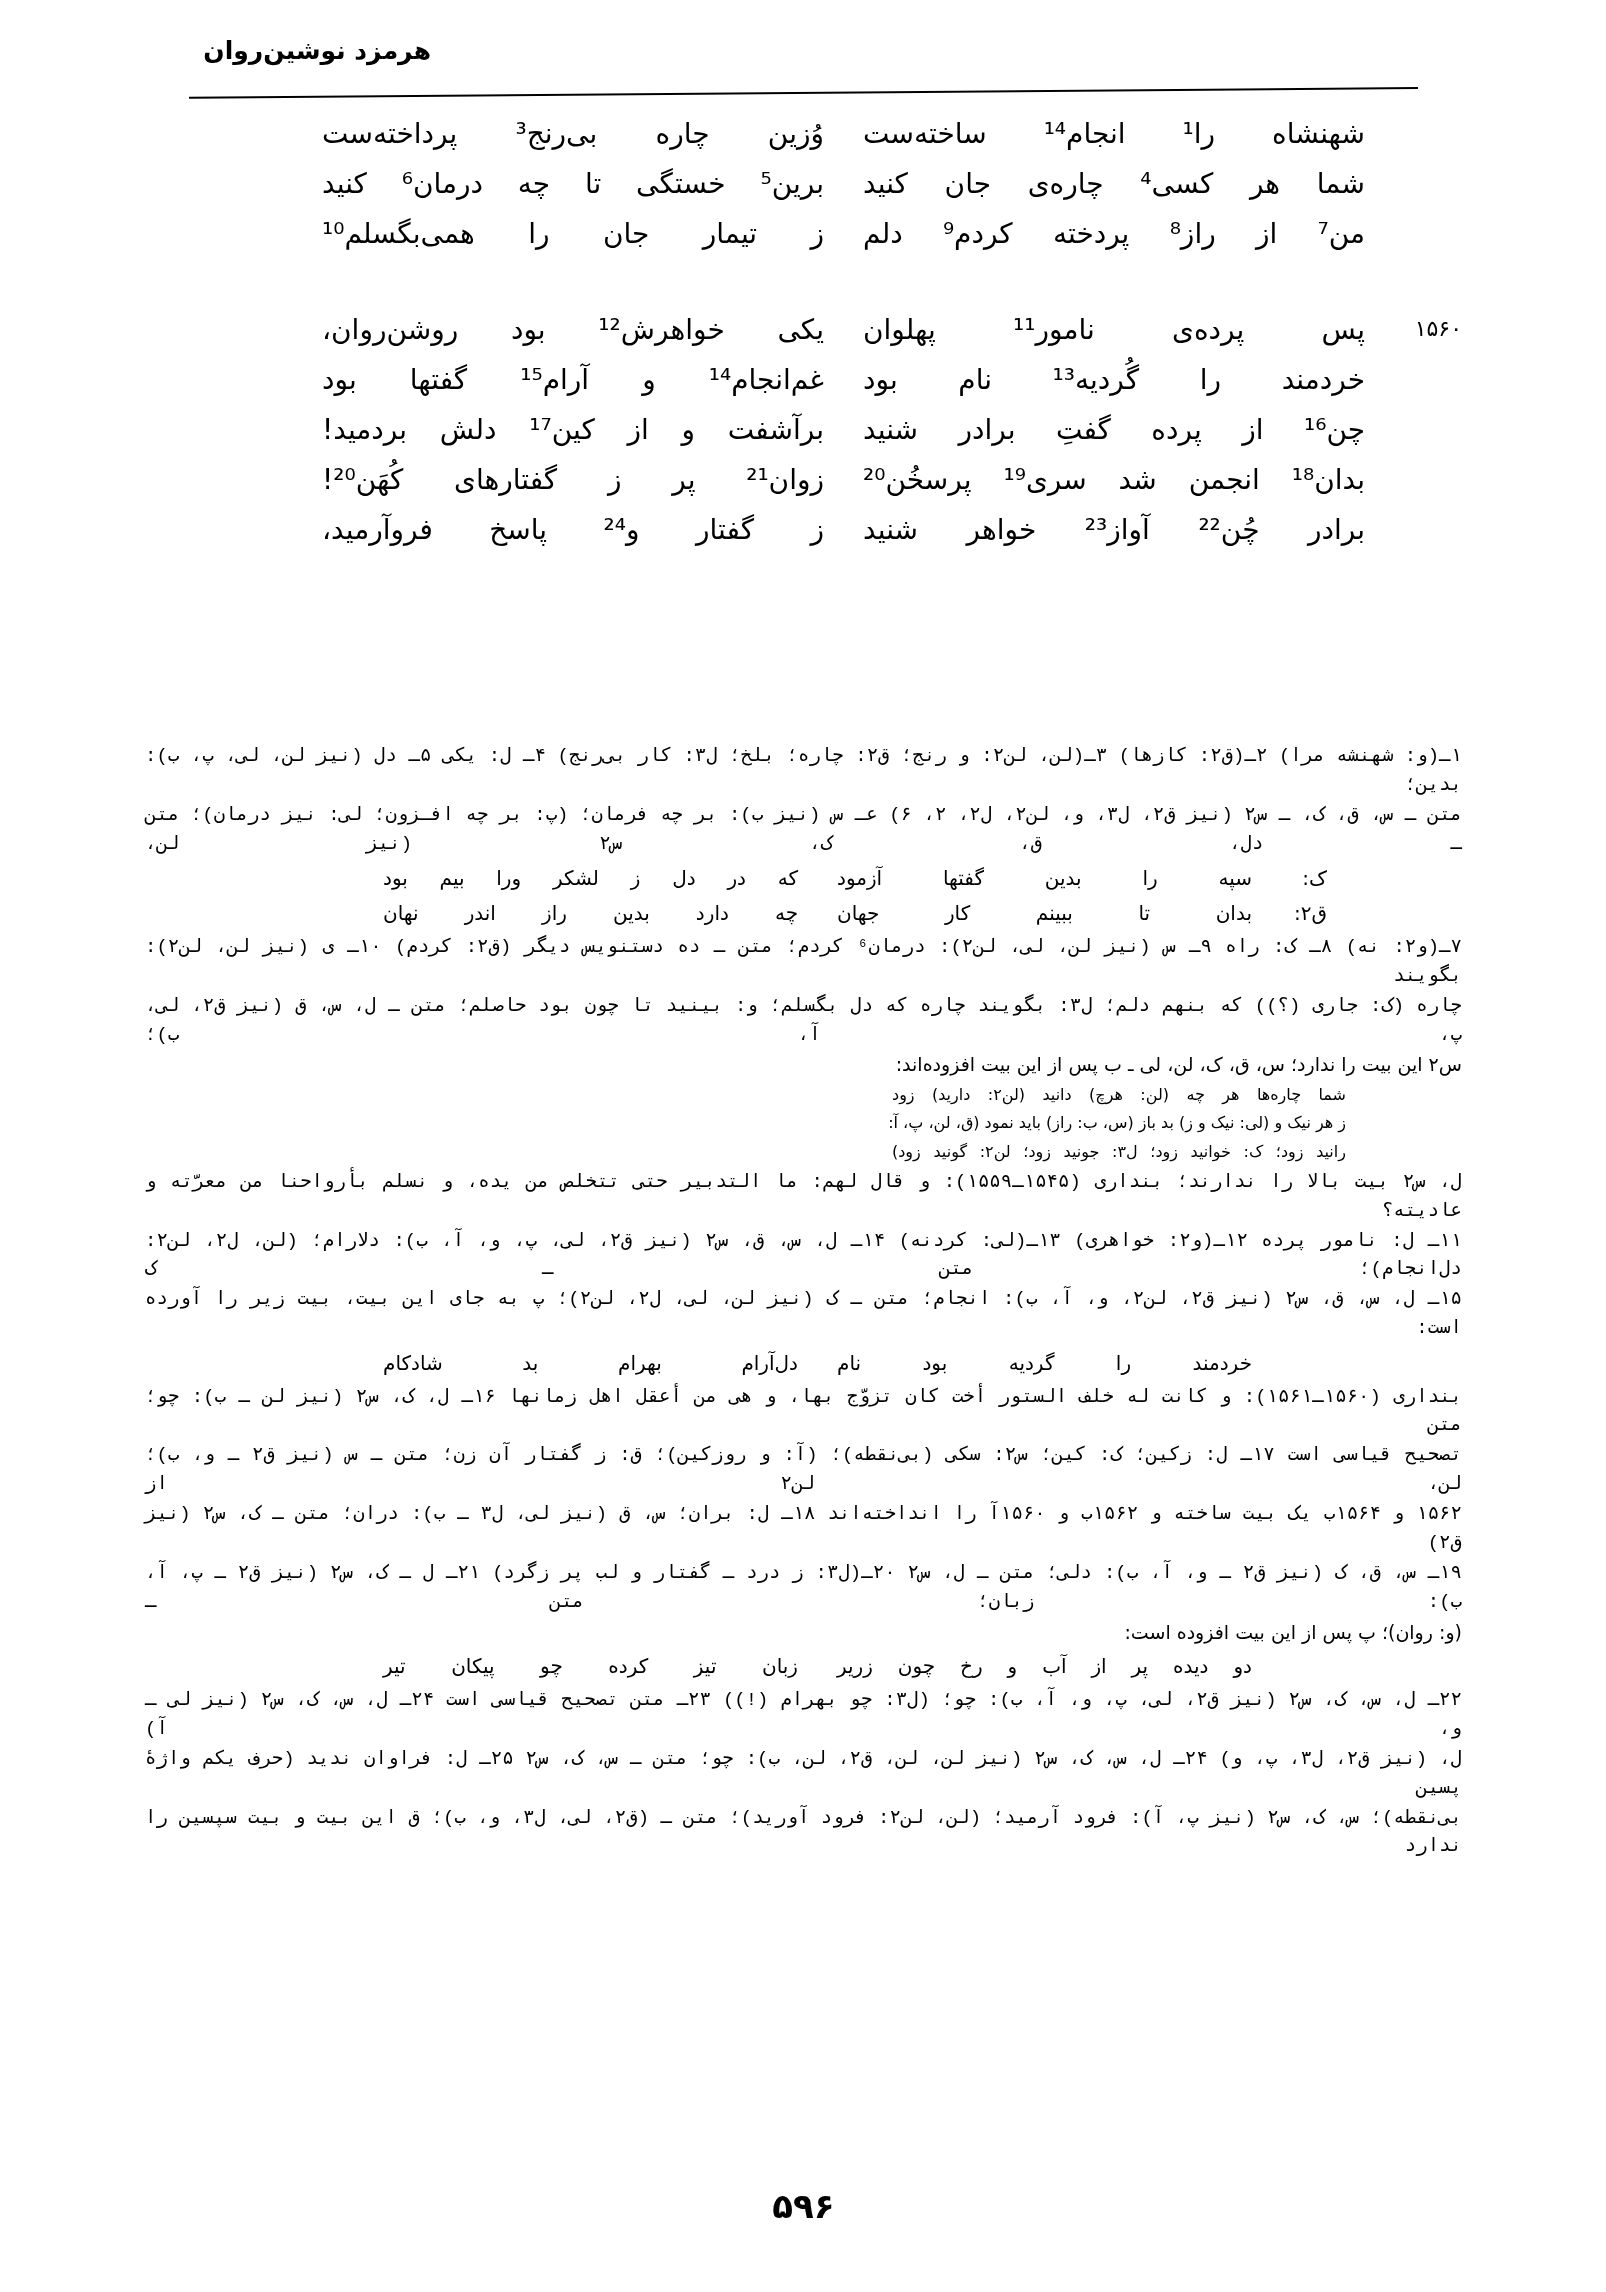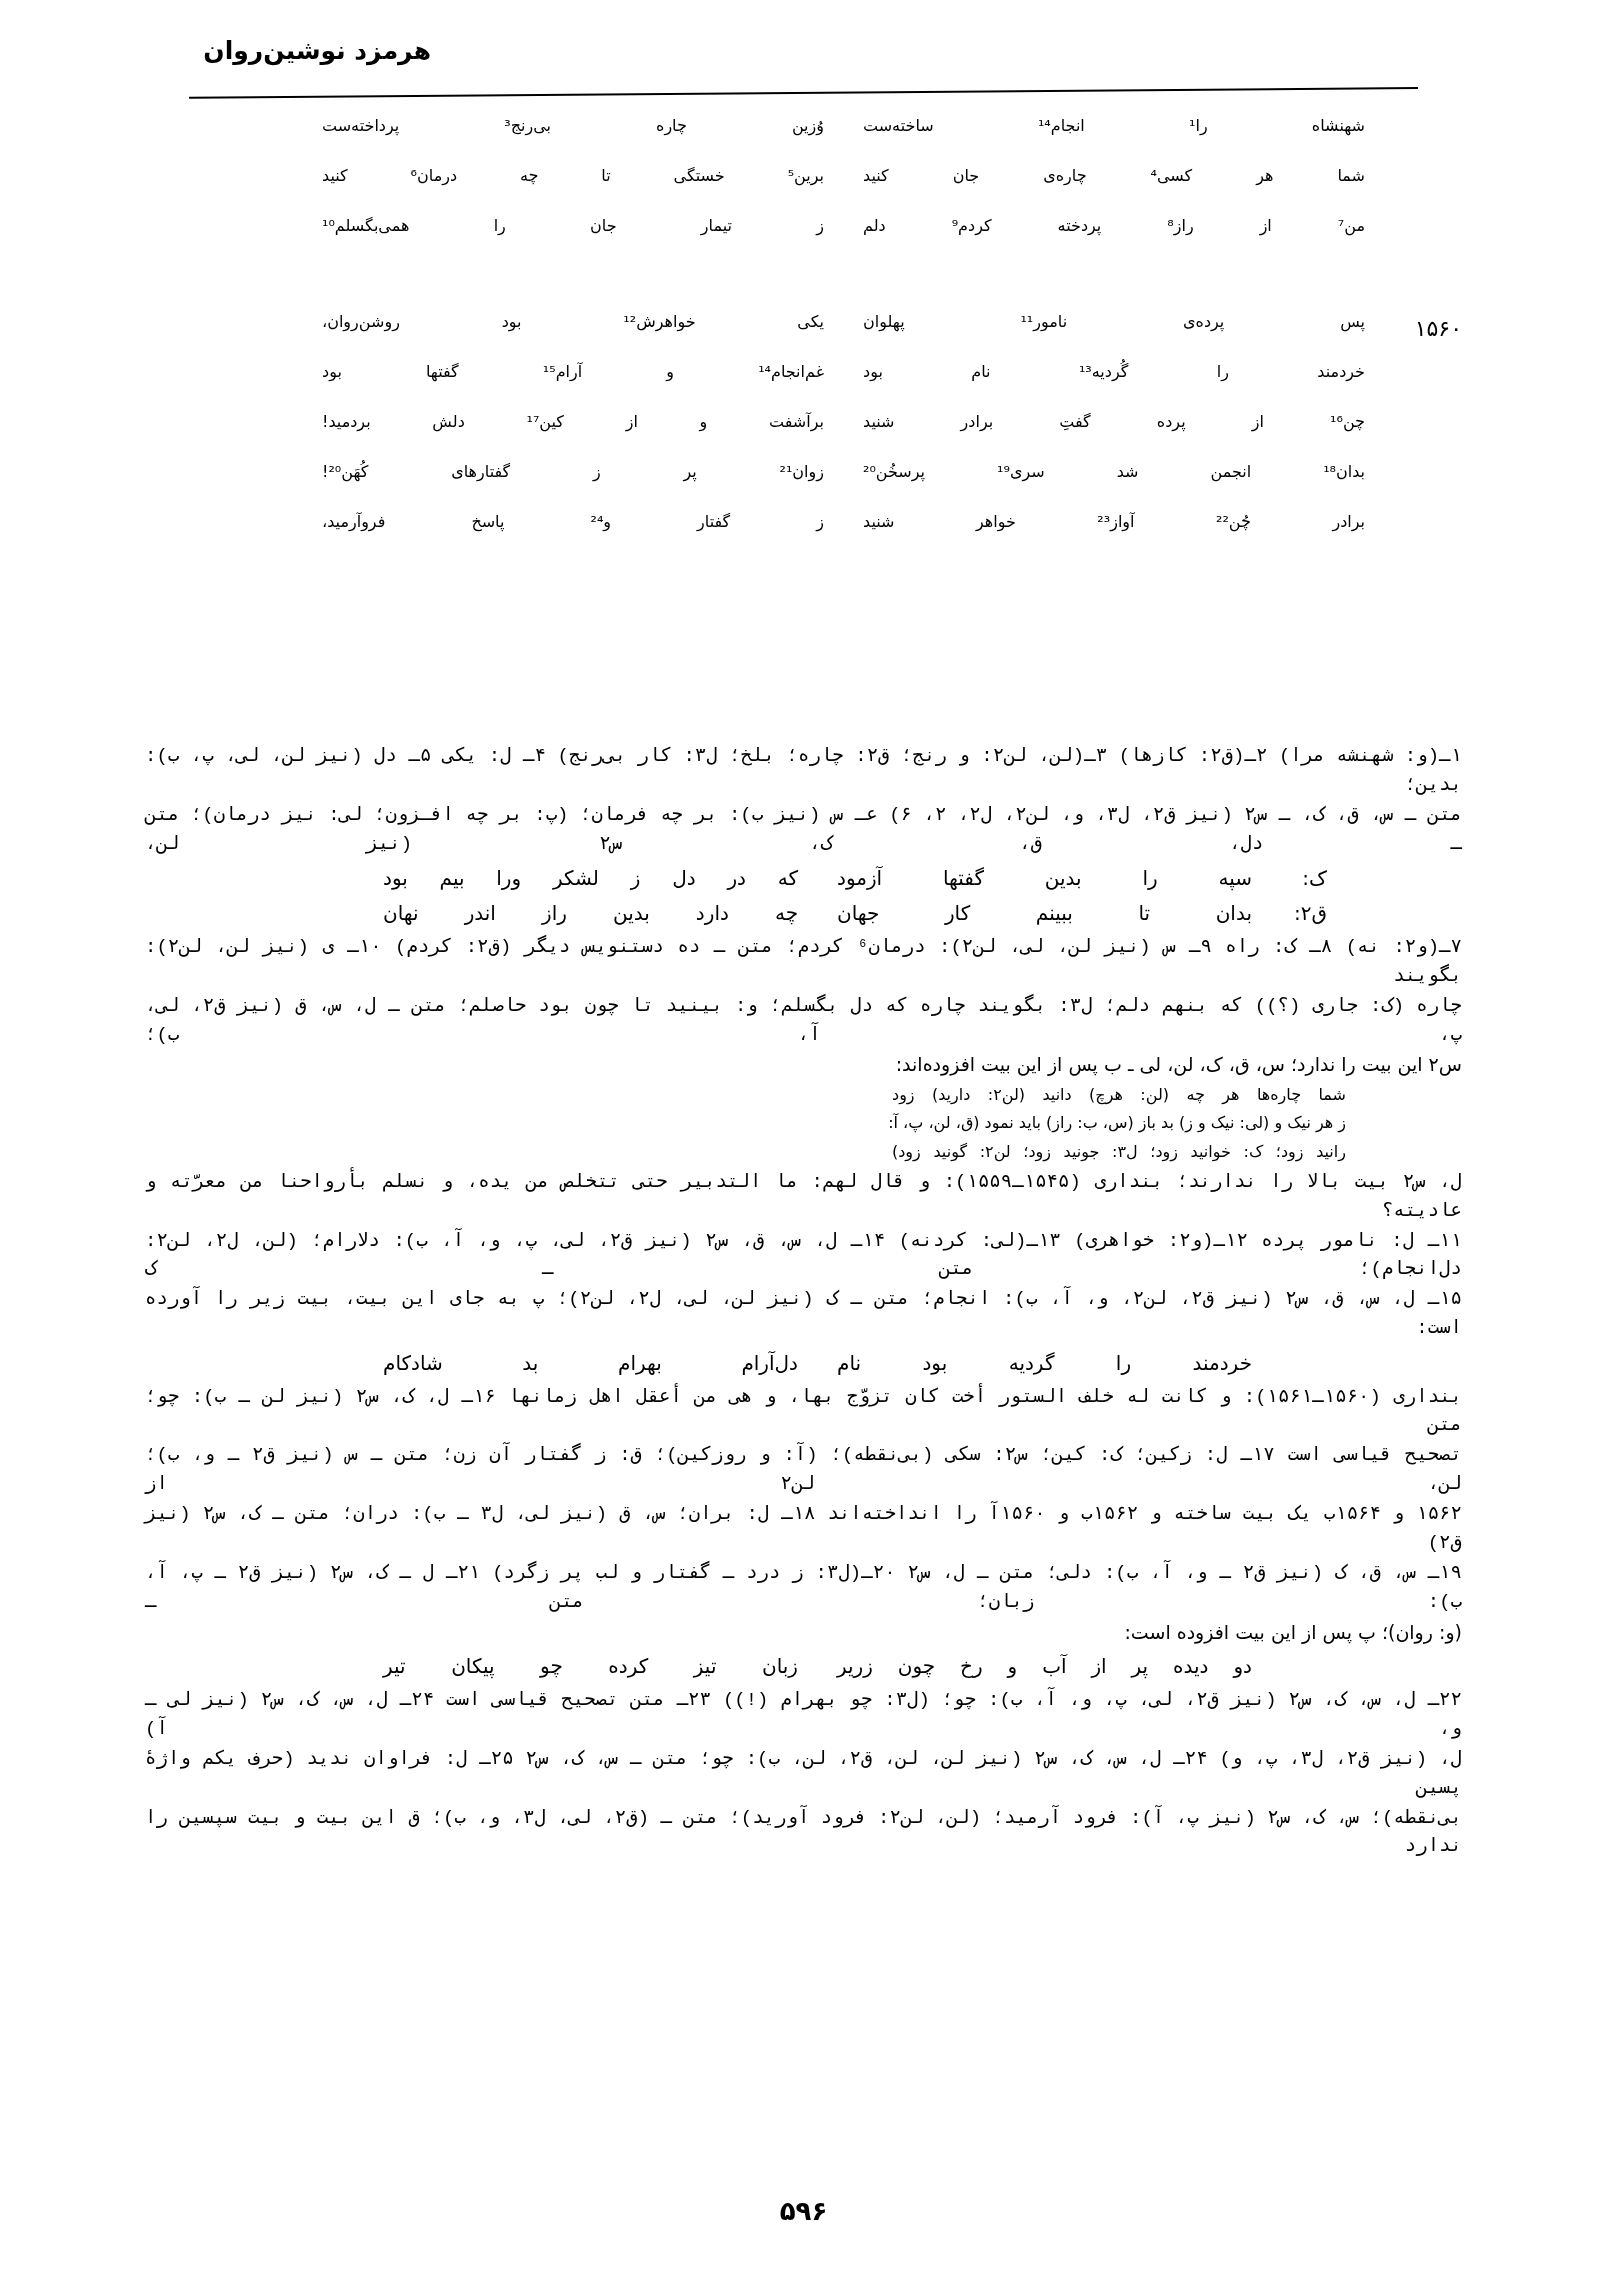--- a/index.html
+++ b/index.html
@@ -73,21 +73,21 @@
   .bayt-num {
     position: absolute;
     right: 0;
     top: 3.9px;
     width: 83px;
     font-size: 22px;
     text-align: right;
     white-space: nowrap;
   }
   .mesra {
-    font-size: 16px;
+    font-size: 28px;
     line-height: 1.25;
     white-space: nowrap;
     position: relative;
     top: 0;
   }
   .mesra-a {
     width: 502px;
     margin-right: 97px;
     text-align: justify;
     text-align-last: justify;
@@ -166,21 +166,21 @@
   }
   .quote-single .q-a { width: 454px; text-align: justify; text-align-last: justify; white-space: nowrap;}
 
   
   .folio {
     position: absolute;
     bottom: 66px;
     right: 0;
     left: 0;
     text-align: center;
-    font-size: 26px;
+    font-size: 34px;
     font-weight: bold;
   }
 </style>
 </head>
 <body>
 
 <div class="page">
 
   <div class="header-zone">
     <div class="running-head">هرمزد نوشین‌روان</div>

